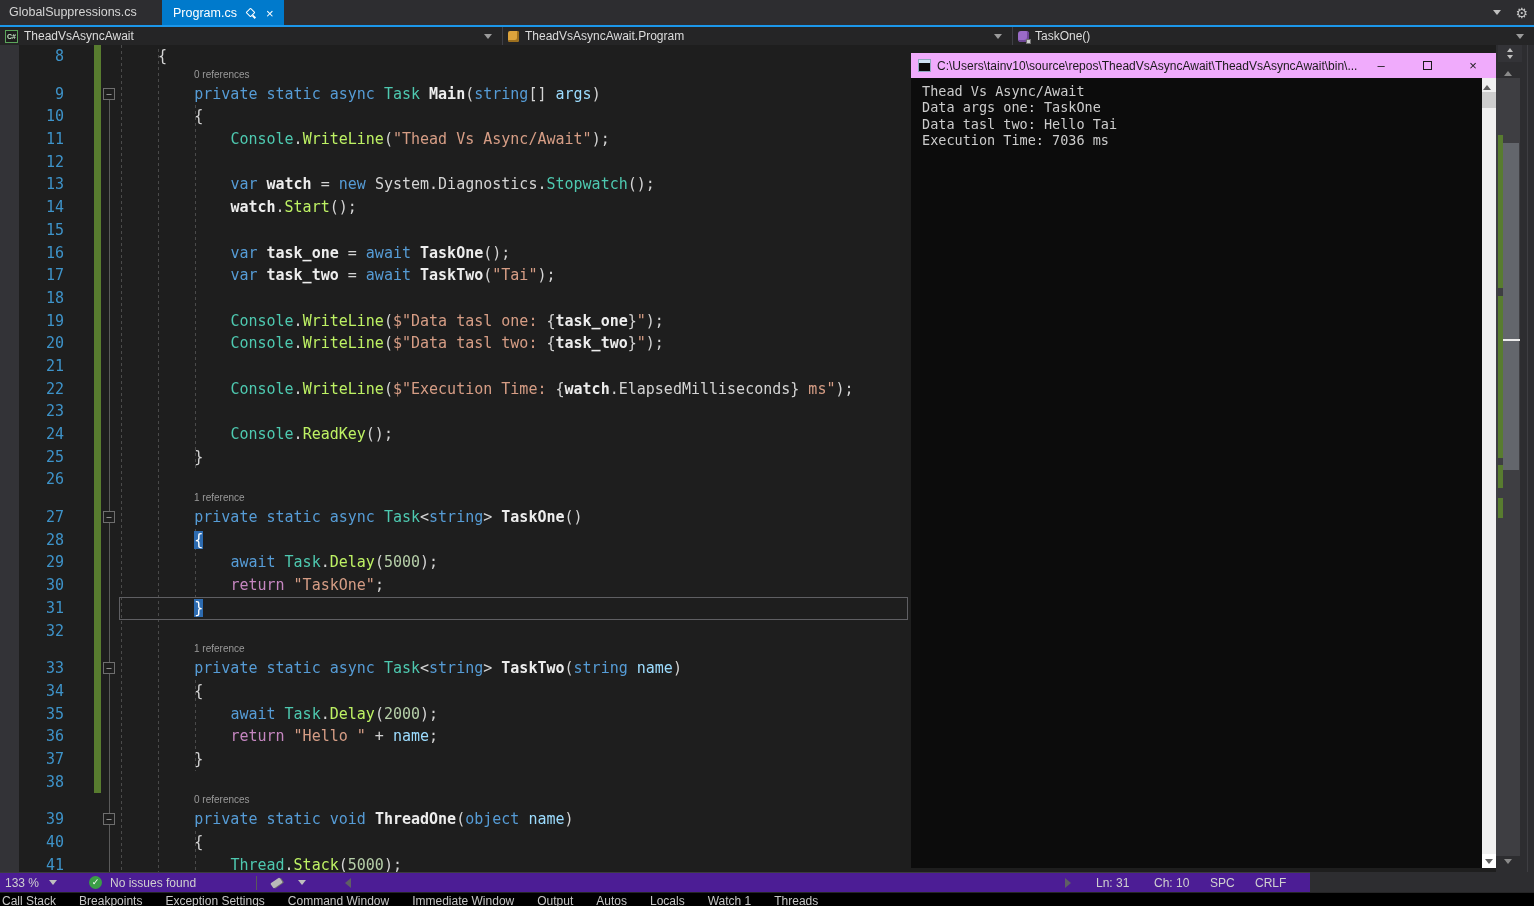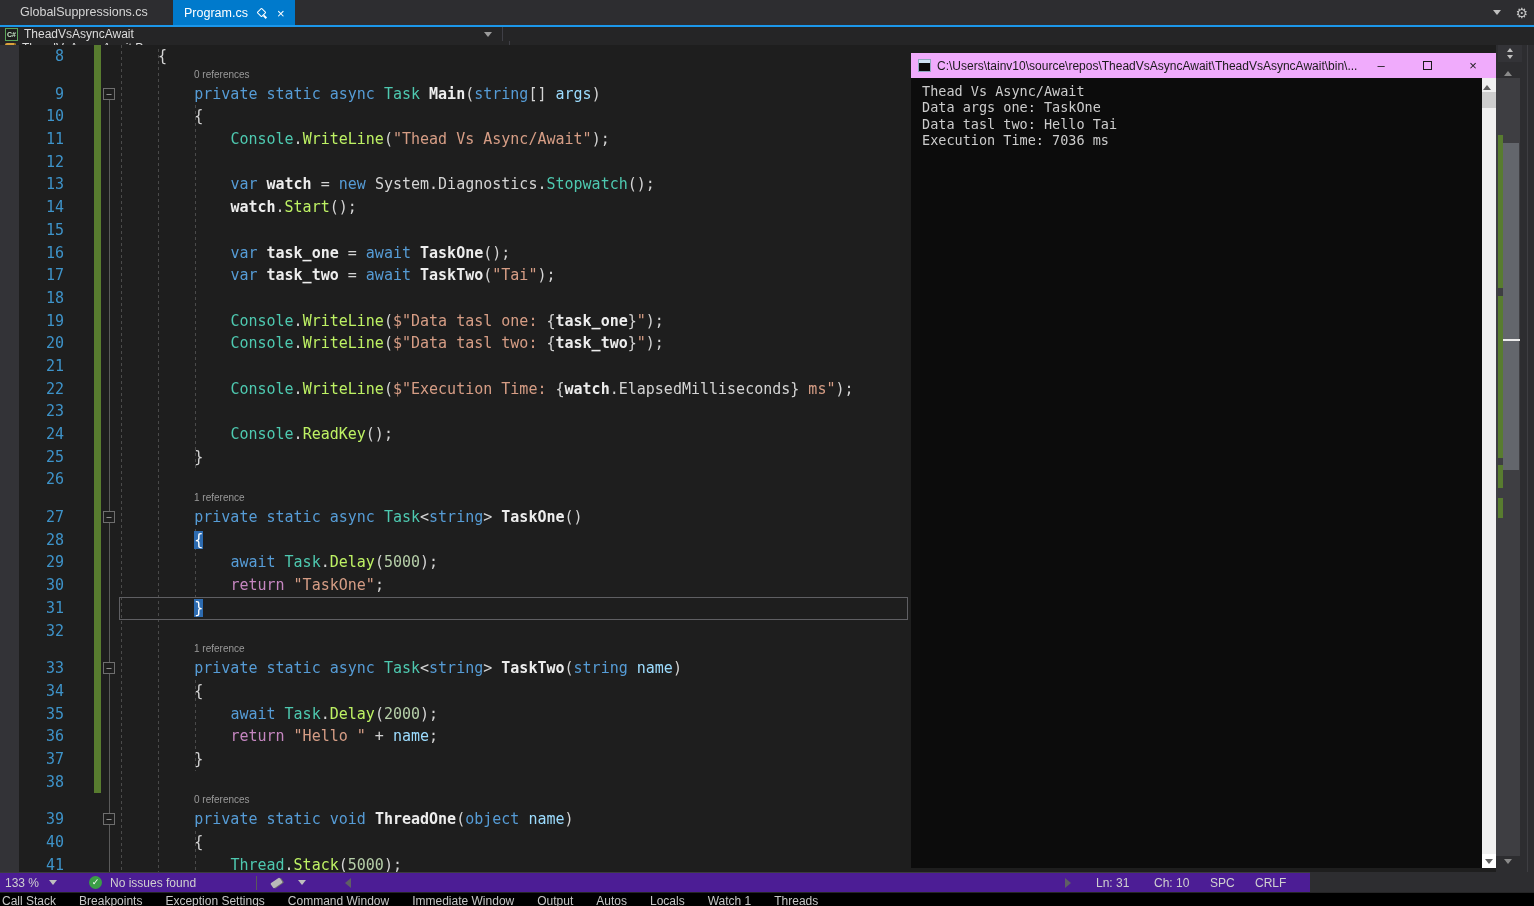--- a/index.html
+++ b/index.html
@@ -1,32 +1,32 @@
 <!DOCTYPE html>
 <html><head>
 <meta charset="utf-8">
 <style>
   html,body{margin:0;padding:0;background:#2D2D30;}
   #page{position:relative;width:1534px;height:906px;overflow:hidden;background:#2D2D30;
         font-family:"Liberation Sans",sans-serif;-webkit-font-smoothing:antialiased;}
   
   #tabbar{position:absolute;left:0;top:0;width:1534px;height:25px;background:#2D2D30;display:flex;align-items:stretch;}
-  .tab{font-size:12.5px;line-height:25px;color:#D5D5D5;padding:0 18px 0 9px;white-space:nowrap;margin-left:11px;}
+  .tab{font-size:12.5px;line-height:25px;color:#D5D5D5;padding:0 18px 0 9px;white-space:nowrap;}
   .tab.inactive{width:126px;}
   .tab.active{background:#007ACC;color:#FFFFFF;display:flex;align-items:center;gap:9px;padding:2px 10px 0 11px;margin-left:9px;}
   .pin{position:relative;width:11px;height:11px;display:inline-block;}
   .pin::before{content:"";position:absolute;left:1px;top:1px;width:5px;height:5px;border:1.5px solid #fff;border-radius:1px;transform:rotate(45deg);}
   .pin::after{content:"";position:absolute;left:7px;top:7px;width:1.5px;height:4px;background:#fff;transform:rotate(-45deg);}
   .tab-x{color:#fff;font-size:13px;line-height:11px;}
   #tabbar-right{position:absolute;right:6px;top:0;height:25px;display:flex;align-items:center;gap:14px;}
   .caret{width:0;height:0;border:4px solid transparent;border-top:5px solid #BFBFBF;margin-top:4px;}
   .gear{color:#C3C3C3;font-size:14px;line-height:14px;}
   #bluestrip{position:absolute;left:0;top:25px;width:1534px;height:2px;background:#1C97EA;}
   
-  #navbar{position:absolute;left:0;top:27px;width:1534px;height:18px;background:#252526;display:flex;flex-direction:column;}
+  #navbar{position:absolute;left:0;top:27px;width:1534px;height:18px;background:#252526;display:flex;}
   .nav-sec{display:flex;align-items:center;gap:6px;padding-left:5px;border-right:1px solid #3F3F46;box-sizing:border-box;}
   .nav-sec .lbl{font-size:12px;color:#DCDCDC;white-space:nowrap;}
   .nav-sec .caret{margin-left:auto;margin-right:10px;border-top-color:#9B9B9B;}
   .csharp-ico{width:13px;height:13px;border:1px solid #5BA55B;box-sizing:border-box;color:#C8E6C8;
               font-size:7px;line-height:11px;text-align:center;font-weight:bold;background:#1E1E1E;}
   .class-ico{width:11px;height:11px;background:#DCA33C;border-radius:2px;box-shadow:inset -2px -2px 0 #9C6F1E;}
   .method-ico{position:relative;width:11px;height:11px;background:#9B6BC7;border-radius:3px;box-shadow:inset -2px -2px 0 #6F4797;}
   .method-ico::after{content:"";position:absolute;right:-2px;bottom:-2px;width:5px;height:5px;background:#CFCFCF;border:1px solid #6F6F6F;box-sizing:border-box;}
   
   #editor{position:absolute;left:0;top:45px;width:1534px;height:827px;background:#1E1E1E;overflow:hidden;}

